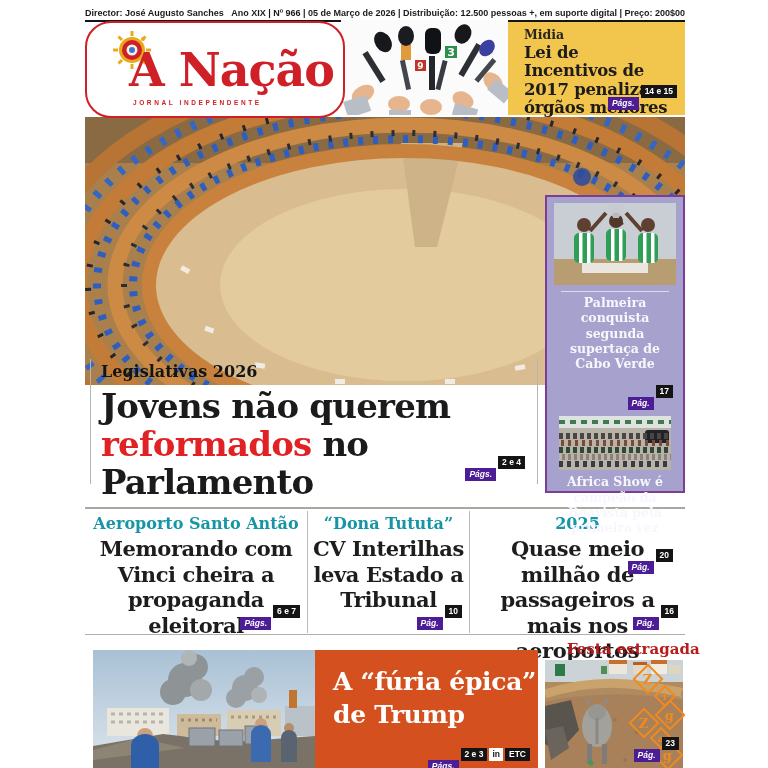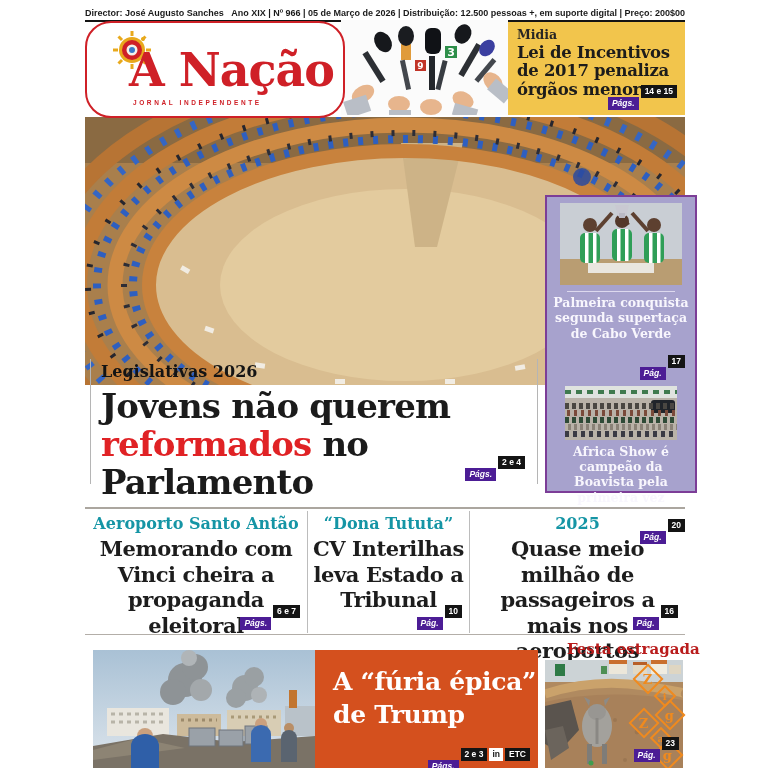--- a/index.html
+++ b/index.html
@@ -15,36 +15,36 @@
   
   .logo-box{left:85px;top:21px;width:256px;height:93px;border:2px solid #cf2027;border-radius:26px;background:#fff;z-index:3;}
   .logo-title{position:absolute;left:42px;top:20px;font-weight:bold;font-size:46px;color:#cf2027;letter-spacing:-1px;}
   .logo-sub{position:absolute;left:46px;top:76px;font:bold 6.5px "Liberation Sans",sans-serif;
             letter-spacing:2.6px;color:#cf2027;}
   .emblem{position:absolute;left:22px;top:4px;width:46px;height:46px;}
 
   .mic-photo{left:341px;top:20px;width:167px;height:95px;background:#fdfdfd;}
 
   
-  .yellow-box{left:508px;top:22px;width:177px;height:93px;background:#f2c54c;box-sizing:border-box;padding:5px 9px 4px;}
+  .yellow-box{left:508px;top:22px;width:177px;height:93px;background:#f2c54c;box-sizing:border-box;padding:5px 16px 4px;}
   .yellow-kicker{font-weight:bold;font-size:12.5px;color:#262524;}
   .yellow-head{font-weight:bold;font-size:16.5px;line-height:1.12;color:#1d1c1b;margin-top:2px;letter-spacing:-0.3px;}
 
   
   .badge{display:inline-flex;gap:2px;align-items:center;font:bold 8.5px "Liberation Sans",sans-serif;white-space:nowrap;}
   .b-lbl{background:#4c1d95;color:#fff;padding:1px 4px 2px;font-style:italic;margin-top:24px;}
   .b-val{background:#141414;color:#fff;padding:1px 4px 2px;}
   .b-in{background:#fff;color:#141414;padding:1px 3px 2px;}
 
   
   .main-photo{left:85px;top:117px;width:600px;height:268px;}
   .main-photo svg,.photo-svg svg{display:block;width:100%;height:100%;}
 
   
-  .sidebar{left:545px;top:195px;width:152px;height:298px;background:#a7a2cd;border:2px solid #7c3d97;
+  .sidebar{left:545px;top:195px;width:140px;height:298px;background:#a7a2cd;border:2px solid #7c3d97;
            box-sizing:border-box;z-index:6;}
   .sb-photo1{margin:6px auto 0;width:122px;height:82px;}
   .sb-rule{width:108px;border-top:1px solid #ddd9ee;margin:6px auto 3px;}
   .sb-head{font-weight:bold;font-size:12.5px;line-height:1.22;color:#f8f6fd;text-align:center;padding:0 6px;}
   .sb-badge{display:flex;justify-content:flex-end;padding-right:10px;margin-top:2px;}
   .sb-photo2{margin:6px auto 0;width:112px;height:54px;}
 
   
   .lead{left:90px;top:359px;width:448px;height:125px;border-left:1px solid #b5b5b5;border-right:1px solid #b5b5b5;
         box-sizing:border-box;padding:3px 8px 0 10px;}

